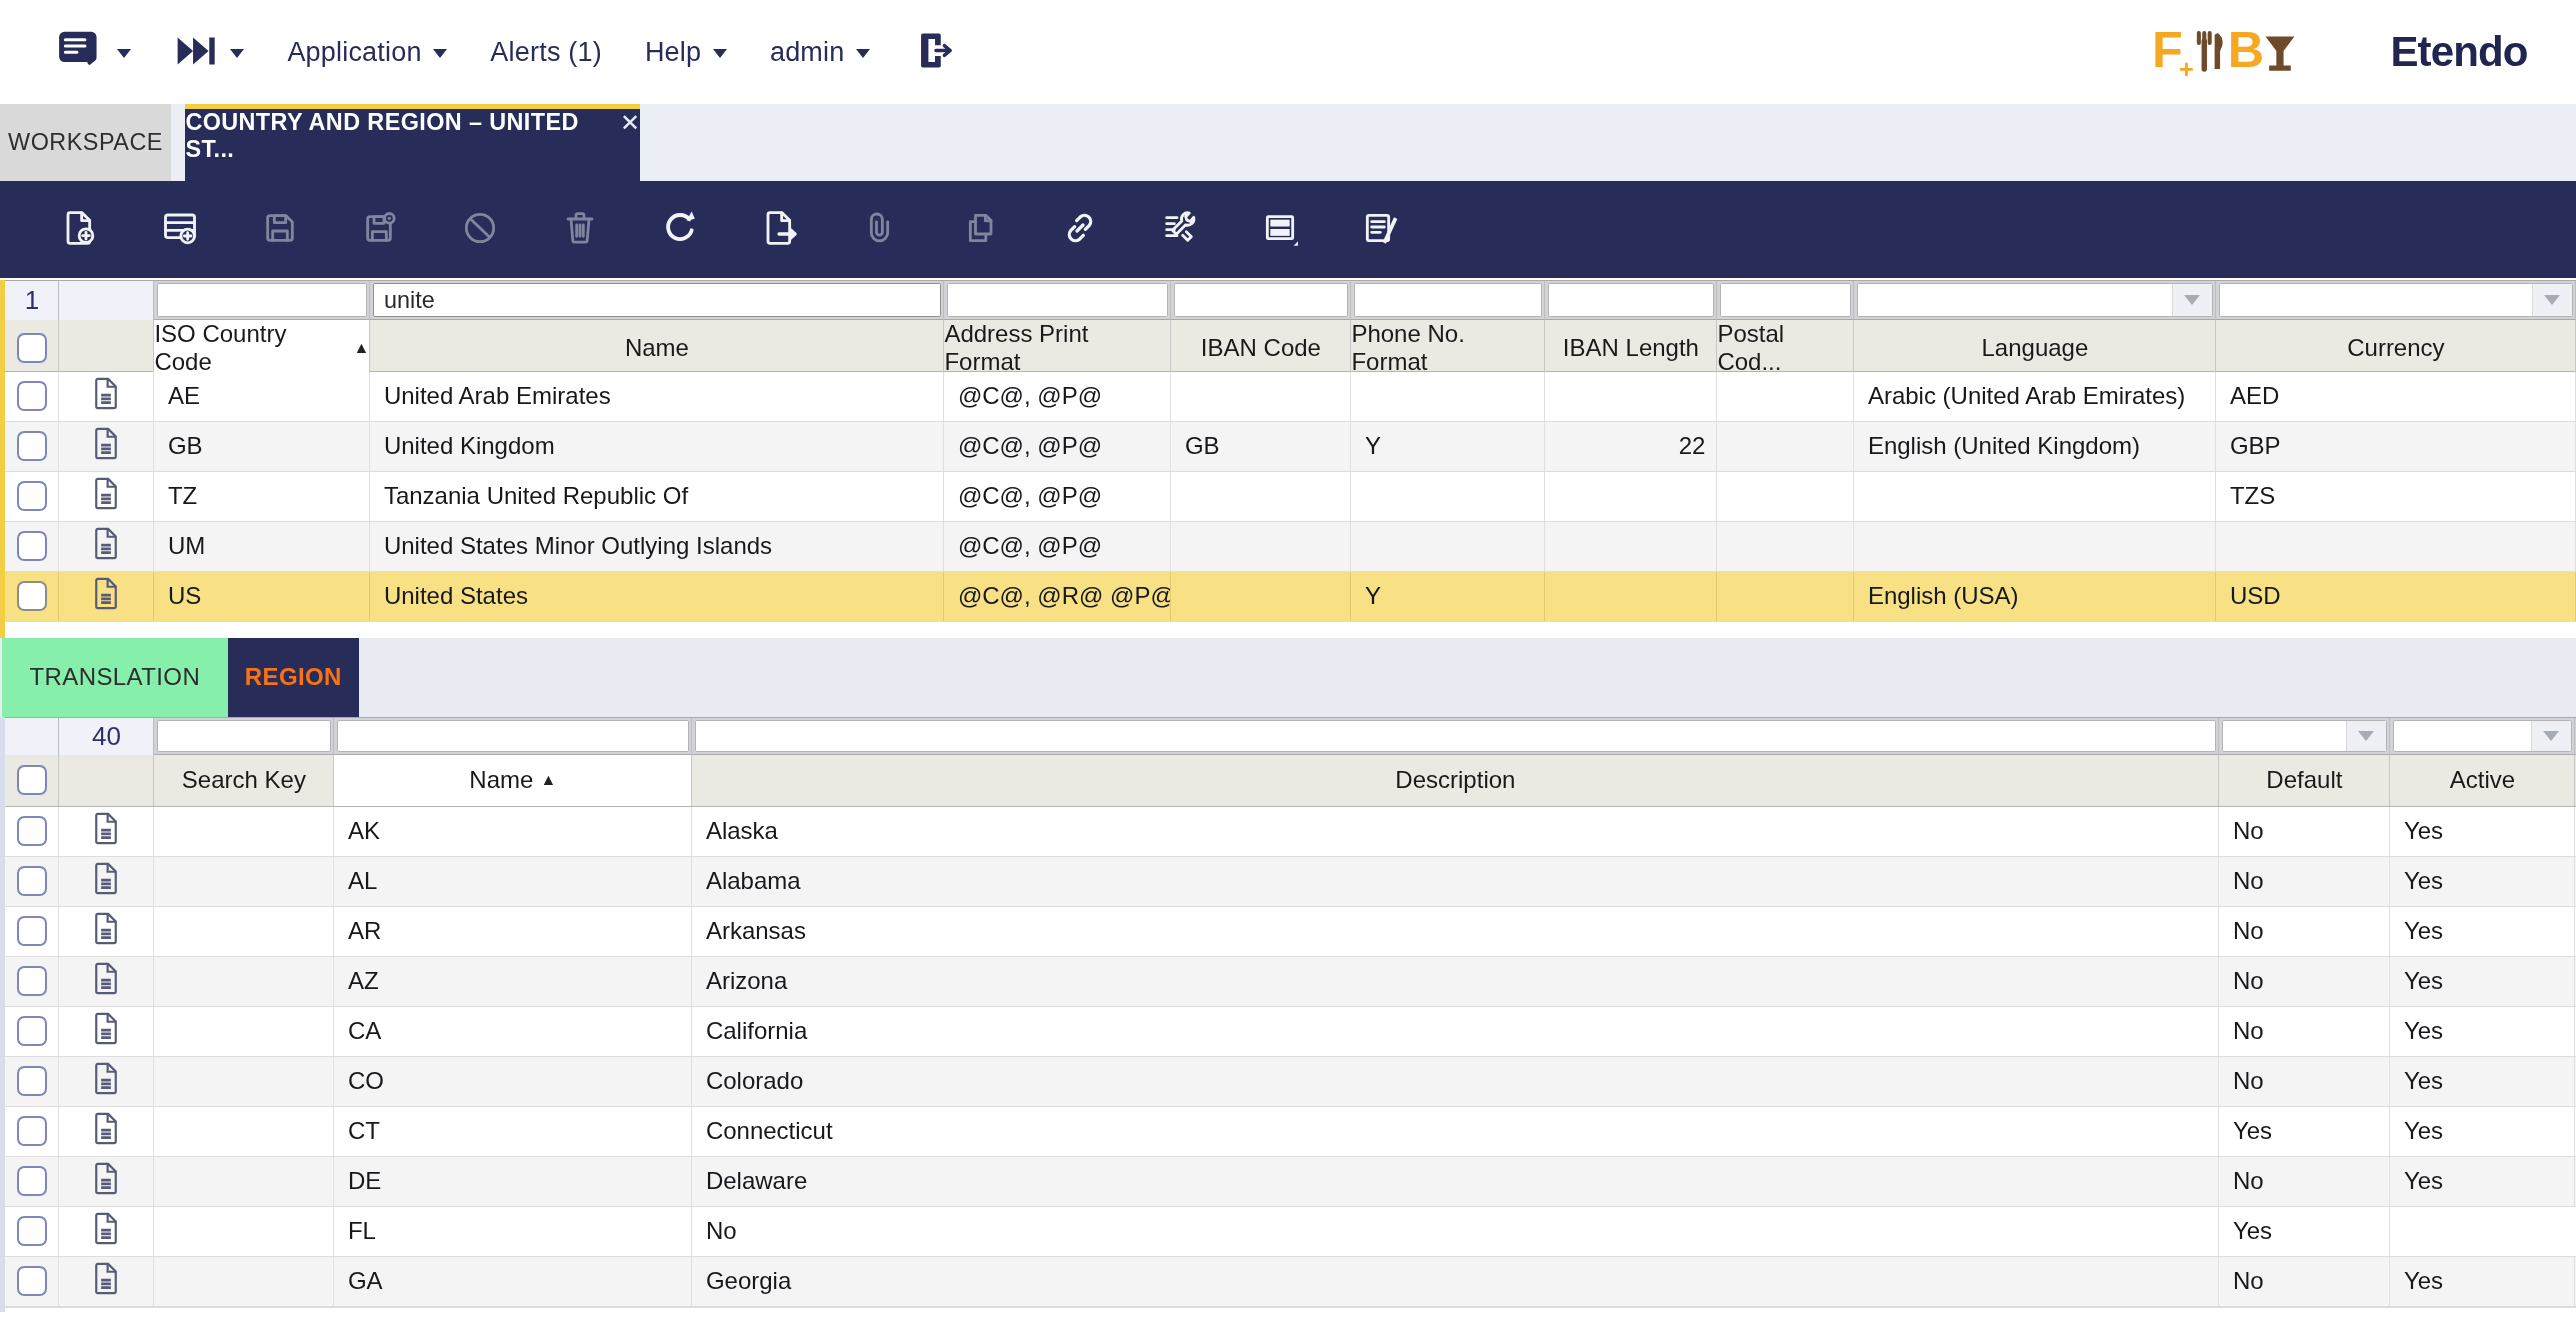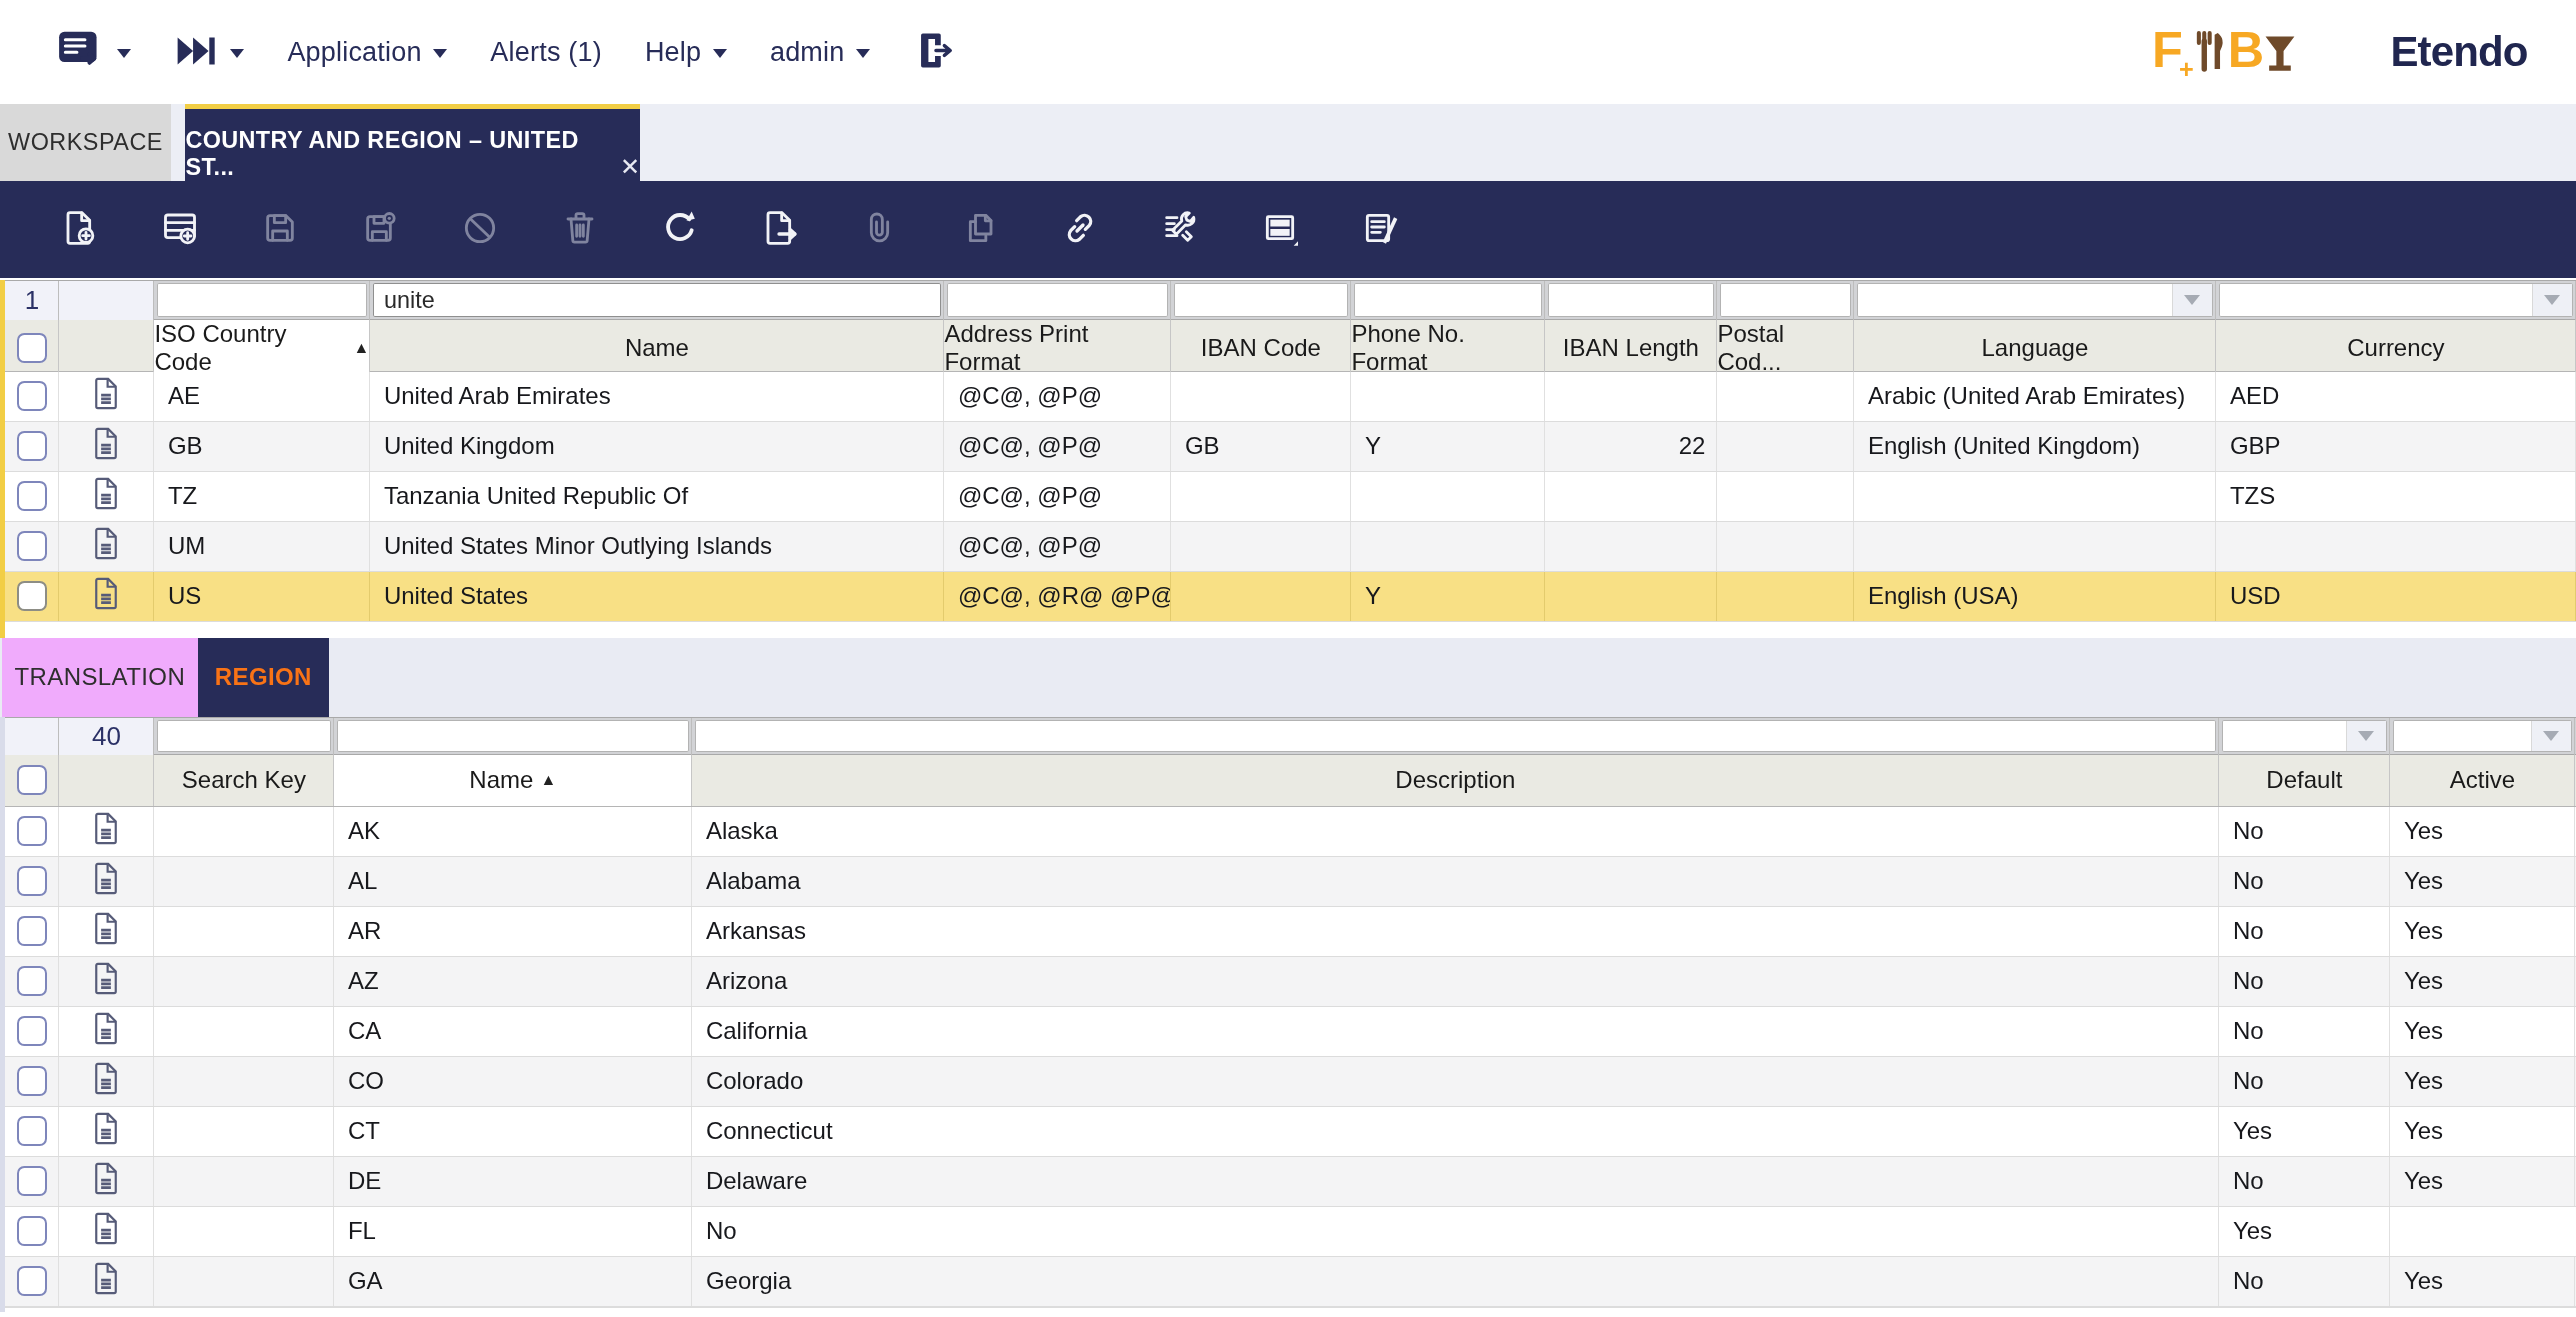--- a/index.html
+++ b/index.html
@@ -15,21 +15,21 @@
   .nav-label { font-size:27px; color:#272c58; font-weight:500; letter-spacing:0.2px; }
   .caret { width:0; height:0; border-left:7.2px solid transparent; border-right:7.2px solid transparent; border-top:9px solid #272c58; margin-top:2.7px; }
   .brand-group { margin-left:auto; display:flex; align-items:center; gap:83px; padding-right:12.6px; }
   .wordmark { font-size:42px; font-weight:800; color:#20264f; letter-spacing:-0.9px; }
   
   .tabbar { height:77px; background:#eceef5; display:flex; align-items:stretch; }
   .tab-workspace { width:171px; background:#d9d9d9; display:flex; align-items:center; justify-content:center;
     font-size:23.4px; color:#2e2e2e; letter-spacing:0.5px; cursor:pointer; }
   .tab-gap { width:14.4px; }
   .tab-active { width:455px; background:#272c58; border-top:5.4px solid #f2ce45; color:#fff;
-    display:flex; align-items:flex-end; justify-content:center; gap:21.6px; font-size:23.4px; font-weight:600; letter-spacing:0.4px; cursor:pointer; }
+    display:flex; align-items:flex-start; justify-content:center; gap:21.6px; font-size:23.4px; font-weight:600; letter-spacing:0.4px; cursor:pointer; }
   .tab-close { font-size:24px; font-weight:400; color:#e8e9f2; cursor:pointer; }
   
   .toolbar { height:97px; background:#272c58; display:flex; align-items:center; padding-left:59px; gap:58px; }
   .tbtn { width:42px; height:42px; display:flex; align-items:center; justify-content:center; cursor:pointer; position:relative; }
   .tbtn.enabled { color:#f2f3f7; }
   .tbtn.disabled { color:#80849f; }
   
   .grid { position:relative; }
   .edge-strip { position:absolute; left:0; top:0; bottom:0; width:5.4px; z-index:3; }
   .grid-inner { margin-left:5.4px; }
@@ -68,21 +68,21 @@
   .checkbox { width:30px; height:30px; background:#fff; border:2.7px solid #7e86bb; border-radius:7.2px; cursor:pointer; }
   .grow.sel .checkbox { border-color:#8d8d85; }
   .fr-h { height:40px; } .fr-h .finput { height:34px; }
   .fr-h2 { height:38px; } .fr-h2 .finput { height:32px; }
   .hr-h { height:52px; }
   .gap-strip { height:16px; background:#fff; margin-left:5.4px; }
   .tail-strip { height:5.4px; background:#fff; border-top:0.9px solid #dcdcdc; margin-left:5.4px; }
   
   .subtabs { height:79px; background:#e9ebf3; display:flex; align-items:stretch; }
   .subtab { display:flex; align-items:center; justify-content:center; font-size:24px; letter-spacing:0.4px; cursor:pointer; }
-  .subtab.inactive { width:196px; background:#f0abfc; color:#2e2e2e; margin-left:1.8px; }
+  .subtab.inactive { width:226px; background:#86efac; color:#2e2e2e; margin-left:1.8px; }
   .subtab.active { width:131px; background:#272c58; color:#f97316; font-weight:600; }
   .gap2 { height:1.8px; background:#fff; }
 </style>
 </head>
 <body>
 
 <div class="app">
 
   <div class="navbar">
     <div class="nav-left">

